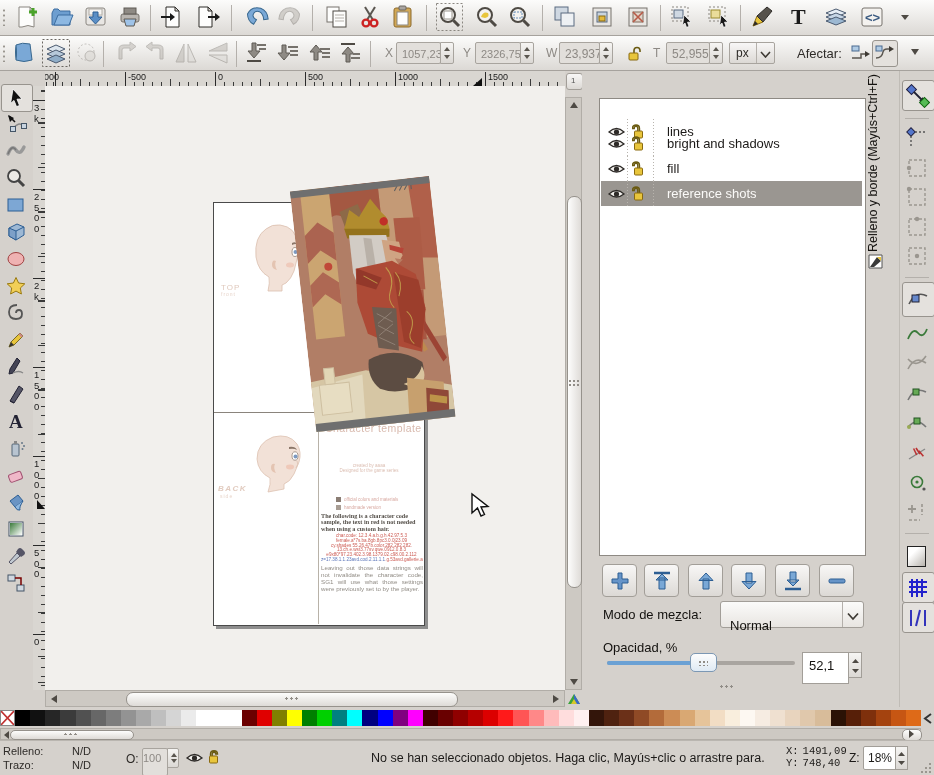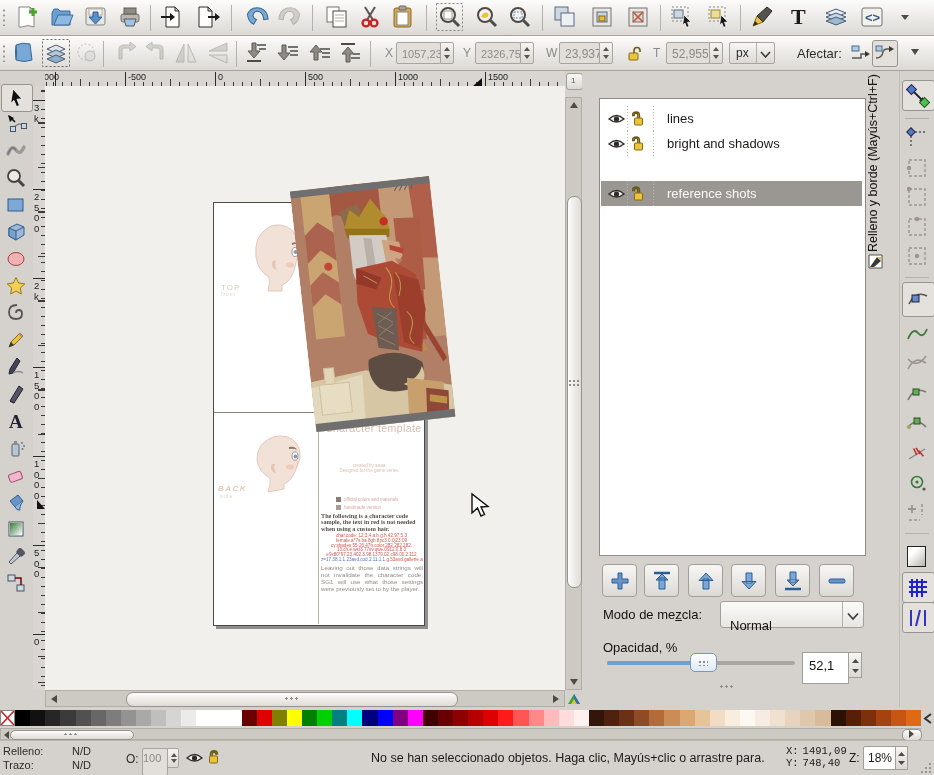--- a/index.html
+++ b/index.html
@@ -551,21 +551,21 @@
       </svg>
 </div>
 <div class="ab" id="cms" style="left:567px;top:692px;width:14px;height:13px"><svg width="14" height="13">
         <path d="M7 1 L13 11 L1 11 Z" fill="#3aa33a"></path>
         <path d="M7 1 L13 11 L7 11 Z" fill="#3a6ac8"></path>
         <path d="M7 6 L10 11 L4 11 Z" fill="#d8c82a"></path>
       </svg></div>
 
 <div class="ab" id="dock" style="left:582px;top:71px;width:317px;height:636px;background:#d5d1cc">
 <div class="ab" style="left:17px;top:27px;width:265px;height:456px;background:#fff;border:1px solid #8e8a84">
-        <div class="lrow" style="top:7px;">
+        <div class="lrow" style="top:20px;">
           <svg style="position:absolute;left:7px;top:6px" width="17" height="13">
             <path d="M1 7 Q8.5 0 16 7 Q8.5 13 1 7 Z" fill="#f4f2ef" stroke="#2e2b28" stroke-width="1.3"></path>
             <circle cx="8.5" cy="7" r="2.6" fill="#2e2b28"></circle>
           </svg>
           <span style="position:absolute;left:26px;top:0;width:1px;height:25px;background:repeating-linear-gradient(#b8b4ae 0 1px,transparent 1px 3px)"></span>
           <span style="position:absolute;left:52px;top:0;width:1px;height:25px;background:repeating-linear-gradient(#b8b4ae 0 1px,transparent 1px 3px)"></span>
           <svg style="position:absolute;left:31px;top:4px" width="14" height="17">
             <path d="M3.5 8 L3.5 5.5 Q3.5 2 7 2 Q10.5 2 10.5 5.5 L8.8 5.5 Q8.8 3.4 7 3.4 Q5.2 3.4 5.2 5.5 L5.2 8" fill="none" stroke="#6a5a10" stroke-width="1.4" transform="translate(2,0) scale(-1,1) translate(-9,0)"></path>
             <rect x="2.5" y="8" width="8" height="7" rx="1" fill="#e8c53c" stroke="#8a6a10"></rect>
           </svg>
@@ -576,20 +576,33 @@
             <path d="M1 7 Q8.5 0 16 7 Q8.5 13 1 7 Z" fill="#f4f2ef" stroke="#2e2b28" stroke-width="1.3"></path>
             <circle cx="8.5" cy="7" r="2.6" fill="#2e2b28"></circle>
           </svg>
           <span style="position:absolute;left:26px;top:0;width:1px;height:25px;background:repeating-linear-gradient(#b8b4ae 0 1px,transparent 1px 3px)"></span>
           <span style="position:absolute;left:52px;top:0;width:1px;height:25px;background:repeating-linear-gradient(#b8b4ae 0 1px,transparent 1px 3px)"></span>
           <svg style="position:absolute;left:31px;top:4px" width="14" height="17">
             <path d="M3.5 8 L3.5 5.5 Q3.5 2 7 2 Q10.5 2 10.5 5.5 L8.8 5.5 Q8.8 3.4 7 3.4 Q5.2 3.4 5.2 5.5 L5.2 8" fill="none" stroke="#6a5a10" stroke-width="1.4" transform="translate(2,0) scale(-1,1) translate(-9,0)"></path>
             <rect x="2.5" y="8" width="8" height="7" rx="1" fill="#e8c53c" stroke="#8a6a10"></rect>
           </svg>
           <span class="nm">bright and shadows</span>
+        </div>
+        <div class="lrow" style="top:57px;">
+          <svg style="position:absolute;left:7px;top:6px" width="17" height="13">
+            <path d="M1 7 Q8.5 0 16 7 Q8.5 13 1 7 Z" fill="#f4f2ef" stroke="#2e2b28" stroke-width="1.3"></path>
+            <circle cx="8.5" cy="7" r="2.6" fill="#2e2b28"></circle>
+          </svg>
+          <span style="position:absolute;left:26px;top:0;width:1px;height:25px;background:repeating-linear-gradient(#b8b4ae 0 1px,transparent 1px 3px)"></span>
+          <span style="position:absolute;left:52px;top:0;width:1px;height:25px;background:repeating-linear-gradient(#b8b4ae 0 1px,transparent 1px 3px)"></span>
+          <svg style="position:absolute;left:31px;top:4px" width="14" height="17">
+            <path d="M3.5 8 L3.5 5.5 Q3.5 2 7 2 Q10.5 2 10.5 5.5 L8.8 5.5 Q8.8 3.4 7 3.4 Q5.2 3.4 5.2 5.5 L5.2 8" fill="none" stroke="#6a5a10" stroke-width="1.4" transform="translate(2,0) scale(-1,1) translate(-9,0)"></path>
+            <rect x="2.5" y="8" width="8" height="7" rx="1" fill="#e8c53c" stroke="#8a6a10"></rect>
+          </svg>
+          <span class="nm">fill</span>
         </div>
         <div class="lrow" style="top:82px;background:#9a9691;color:#fbfaf8">
           <svg style="position:absolute;left:7px;top:6px" width="17" height="13">
             <path d="M1 7 Q8.5 0 16 7 Q8.5 13 1 7 Z" fill="#f4f2ef" stroke="#2e2b28" stroke-width="1.3"></path>
             <circle cx="8.5" cy="7" r="2.6" fill="#2e2b28"></circle>
           </svg>
           <span style="position:absolute;left:26px;top:0;width:1px;height:25px;background:repeating-linear-gradient(#b8b4ae 0 1px,transparent 1px 3px)"></span>
           <span style="position:absolute;left:52px;top:0;width:1px;height:25px;background:repeating-linear-gradient(#b8b4ae 0 1px,transparent 1px 3px)"></span>
           <svg style="position:absolute;left:31px;top:4px" width="14" height="17">
             <path d="M3.5 8 L3.5 5.5 Q3.5 2 7 2 Q10.5 2 10.5 5.5 L8.8 5.5 Q8.8 3.4 7 3.4 Q5.2 3.4 5.2 5.5 L5.2 8" fill="none" stroke="#6a5a10" stroke-width="1.4" transform="translate(2,0) scale(-1,1) translate(-9,0)"></path>

